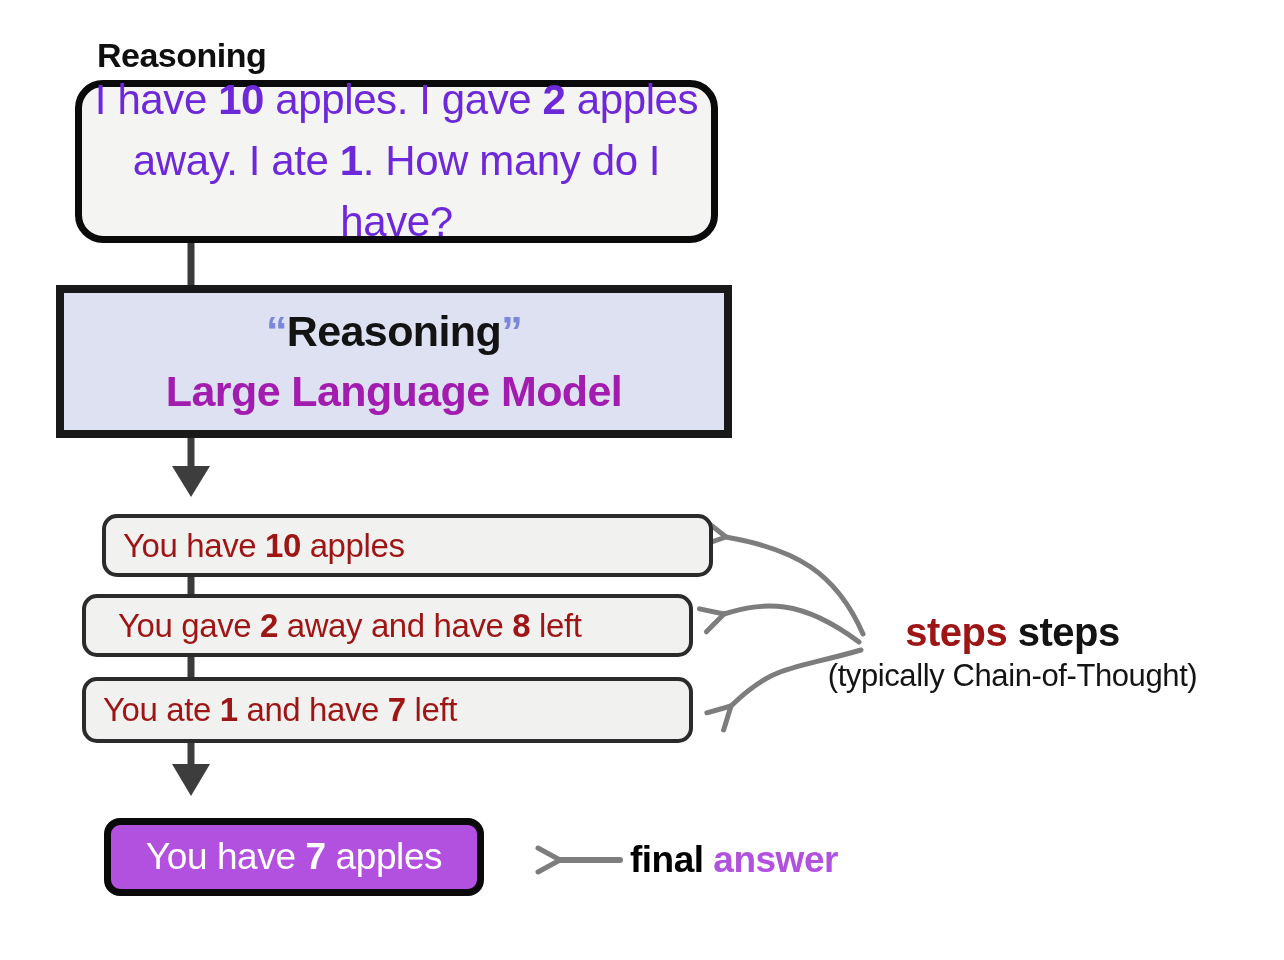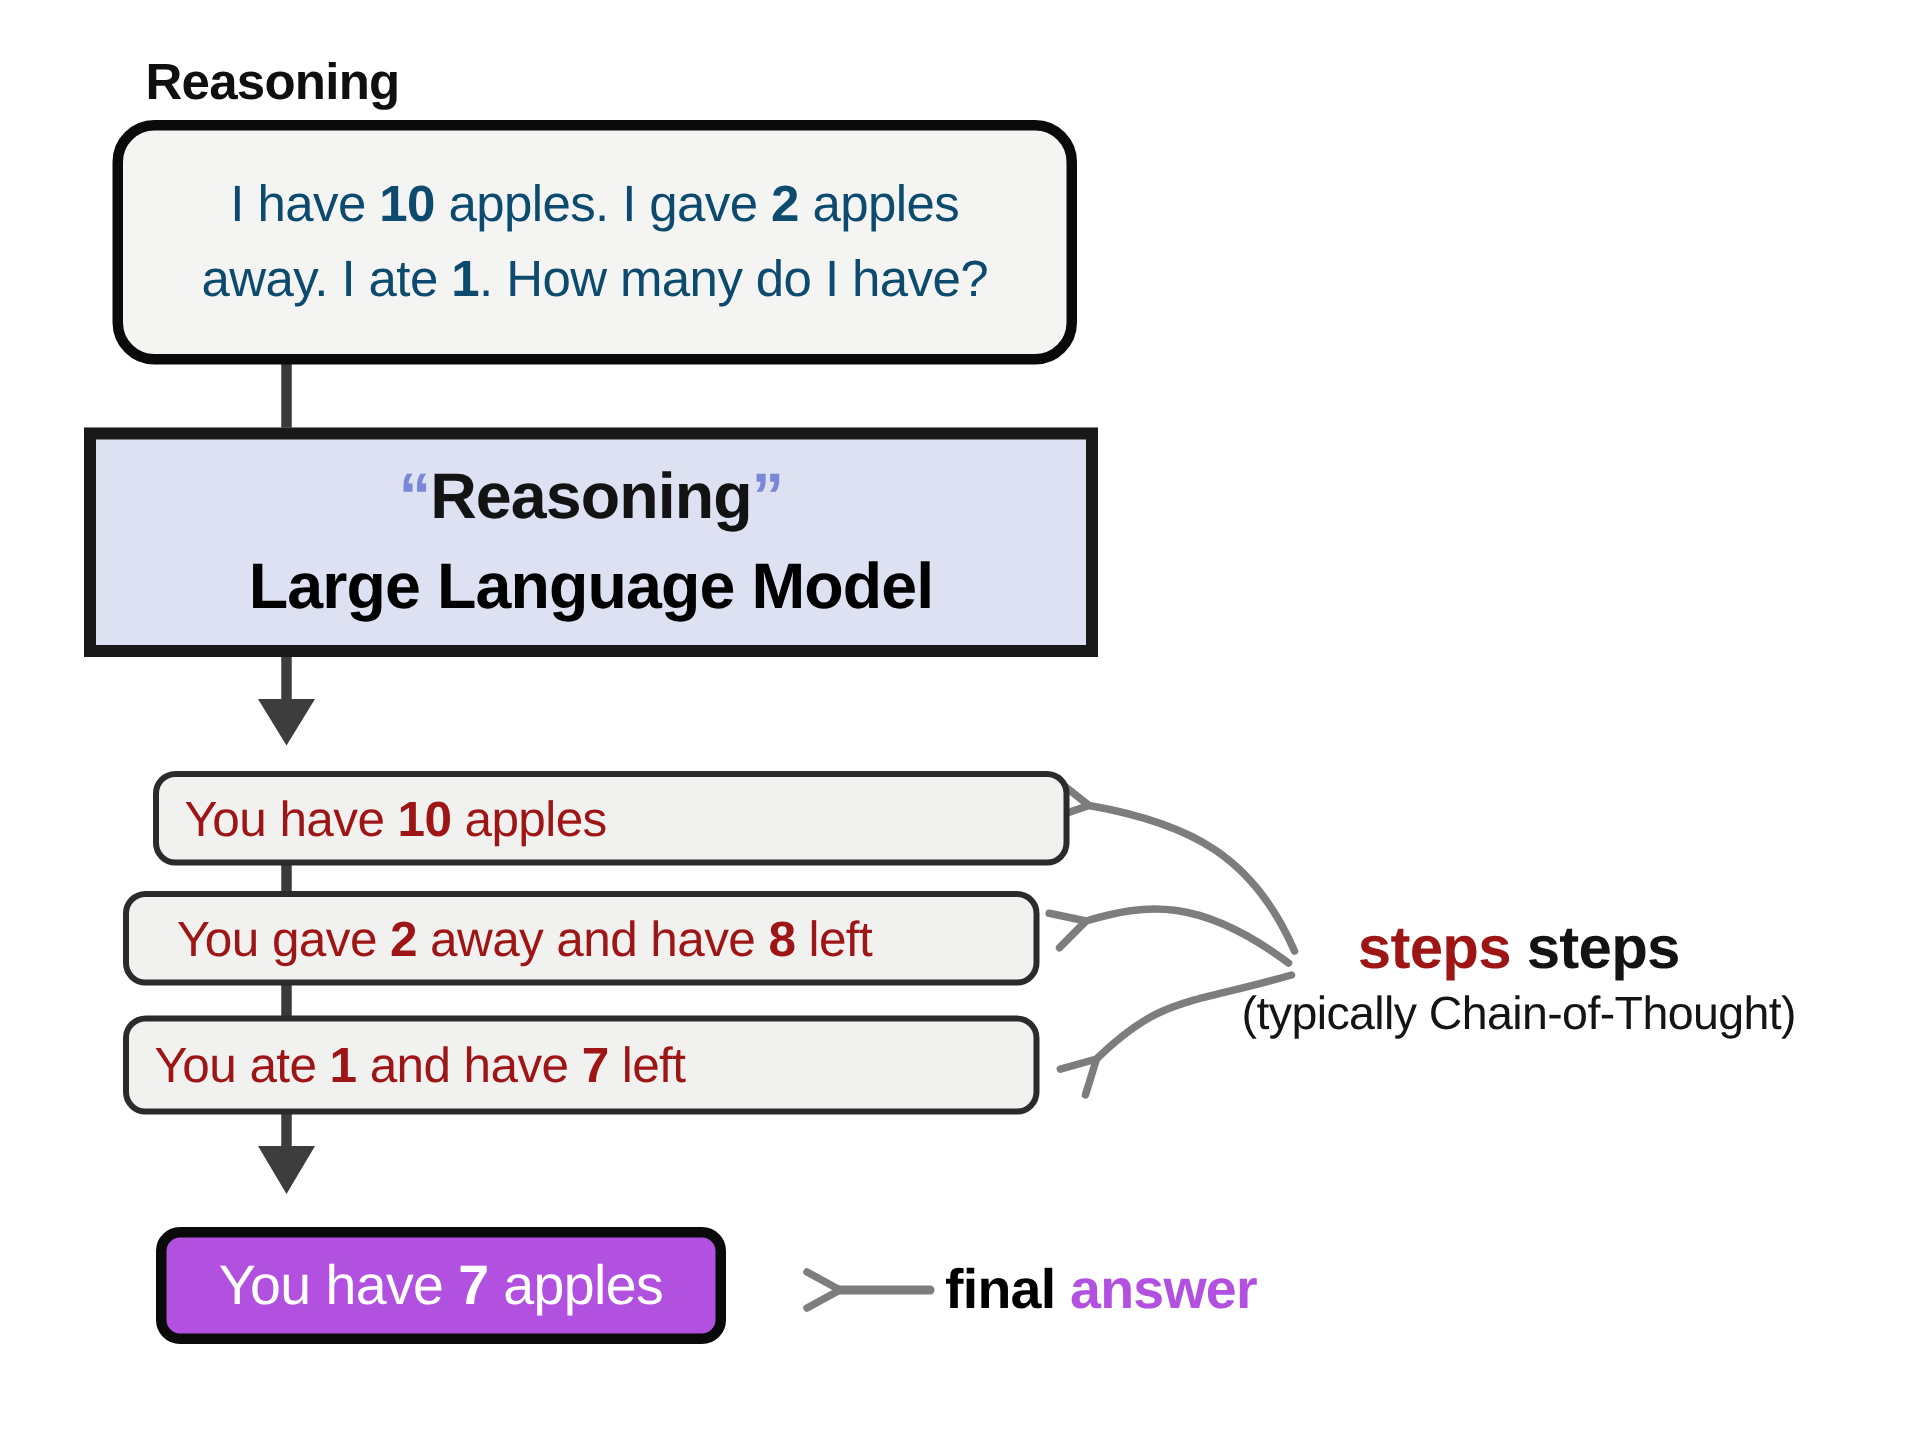--- a/index.html
+++ b/index.html
@@ -8,21 +8,21 @@
     font-family:"Liberation Sans", sans-serif;overflow:hidden;
   }
   .question-label{
     position:absolute;left:97px;top:36px;
     font-size:34px;font-weight:700;color:#0f0f0f;letter-spacing:-0.5px;
   }
   .question-box{
     position:absolute;left:75px;top:80px;width:643px;height:163px;box-sizing:border-box;
     background:#f4f4f3;border:7px solid #0a0a0a;border-radius:28px;
     display:flex;align-items:center;justify-content:center;text-align:center;
-    font-size:34px;color:#0c4a6e;line-height:1.45;white-space:pre-line;letter-spacing:-0.4px;
+    font-size:42px;color:#6d28d9;line-height:1.45;white-space:pre-line;letter-spacing:-0.4px;
   }
   .llm-box{
     position:absolute;left:56px;top:285px;width:676px;height:153px;box-sizing:border-box;
     background:#dee1f2;border:8px solid #191919;
     display:flex;flex-direction:column;align-items:center;justify-content:center;
     letter-spacing:-0.6px;
   }
   .llm-line{font-size:43px;line-height:1.38;}
   .step-box{
     position:absolute;left:82px;width:611px;height:63px;box-sizing:border-box;
@@ -80,21 +80,21 @@
 
   <div class="question-label">Reasoning</div>
 
   <div class="question-box">
     <div><span>I have </span><span style="font-weight: 700;">10</span><span> apples. I gave </span><span style="font-weight: 700;">2</span><span> apples
 away. I ate </span><span style="font-weight: 700;">1</span><span>. How many do I have?</span></div>
   </div>
 
   <div class="llm-box">
     <div class="llm-line"><span style="font-weight: 700; color: rgb(123, 135, 216);">“</span><span style="font-weight: 700; color: rgb(19, 19, 19);">Reasoning</span><span style="font-weight: 700; color: rgb(123, 135, 216);">”</span></div>
-    <div class="llm-line"><span style="font-weight: 700; color: #000000;">Large Language Model</span></div>
+    <div class="llm-line"><span style="font-weight: 700; color: #a21caf;">Large Language Model</span></div>
   </div>
 
   <div class="step-box step-1">
     <div><span>You have </span><span style="font-weight: 700;">10</span><span> apples</span></div>
   </div>
   <div class="step-box step-2">
     <div><span>You gave </span><span style="font-weight: 700;">2</span><span> away and have </span><span style="font-weight: 700;">8</span><span> left</span></div>
   </div>
   <div class="step-box step-3">
     <div><span>You ate </span><span style="font-weight: 700;">1</span><span> and have </span><span style="font-weight: 700;">7</span><span> left</span></div>

